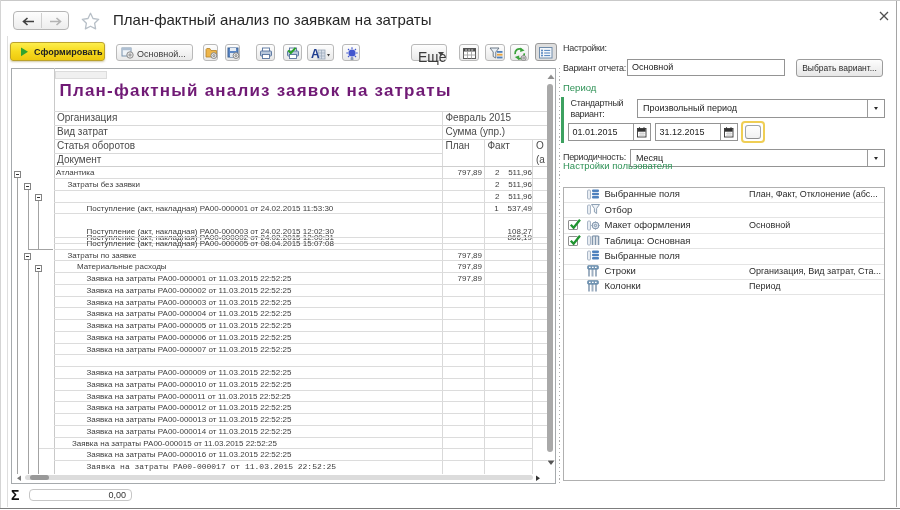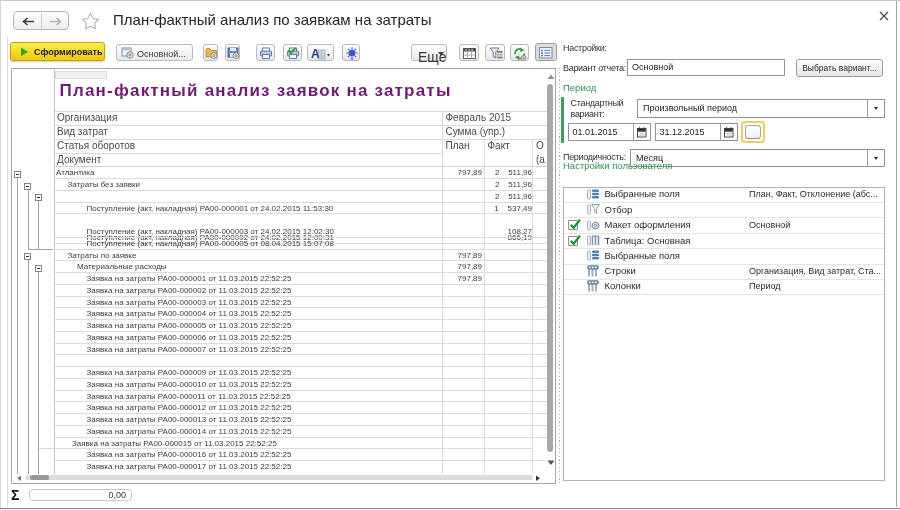--- a/index.html
+++ b/index.html
@@ -273,21 +273,21 @@
     <div class="a" style="left:0;top:11.75px;width:493px;height:1px;background:#dcdcdc;"></div>
   </div>
 <div class="rrow" style="left:39px;top:436.55px;width:549px;height:11.75px;line-height:14.2px;">
     <span class="rtxt" style="left:33.0px;">Заявка на затраты РА00-000015 от 11.03.2015 22:52:25</span>
     <div class="a" style="left:0;top:11.75px;width:493px;height:1px;background:#dcdcdc;"></div>
   </div>
 <div class="rrow" style="left:53.5px;top:448.30px;width:493px;height:11.75px;line-height:14.2px;">
     <span class="rtxt" style="left:33.0px;">Заявка на затраты РА00-000016 от 11.03.2015 22:52:25</span>
     <div class="a" style="left:0;top:11.75px;width:493px;height:1px;background:#dcdcdc;"></div>
   </div>
-<div class="rrow" style="left:53.5px;top:460.05px;width:493px;height:11.75px;line-height:14.2px;">
+<div class="rrow" style="left:53.5px;top:460.05px;width:493px;height:11.75px;line-height:14.2px;font-family:Liberation Mono, monospace;">
     <span class="rtxt" style="left:33.0px;">Заявка на затраты РА00-000017 от 11.03.2015 22:52:25</span>
   </div>
 <div class="tl" style="left:17px;top:177.9px;width:1px;height:296.1px;"></div>
 <div class="tl" style="left:27.7px;top:189.7px;width:1px;height:58.9px;"></div>
 <div class="tl" style="left:27.7px;top:260.2px;width:1px;height:213.8px;"></div>
 <div class="tl" style="left:38.3px;top:201.4px;width:1px;height:47.2px;"></div>
 <div class="tl" style="left:38.3px;top:271.9px;width:1px;height:202.1px;"></div>
 <div class="tl" style="left:27.7px;top:248.6px;width:25.8px;height:1px;"></div>
 <div class="tb" style="left:13.5px;top:170.9px;">
     <i></i>

